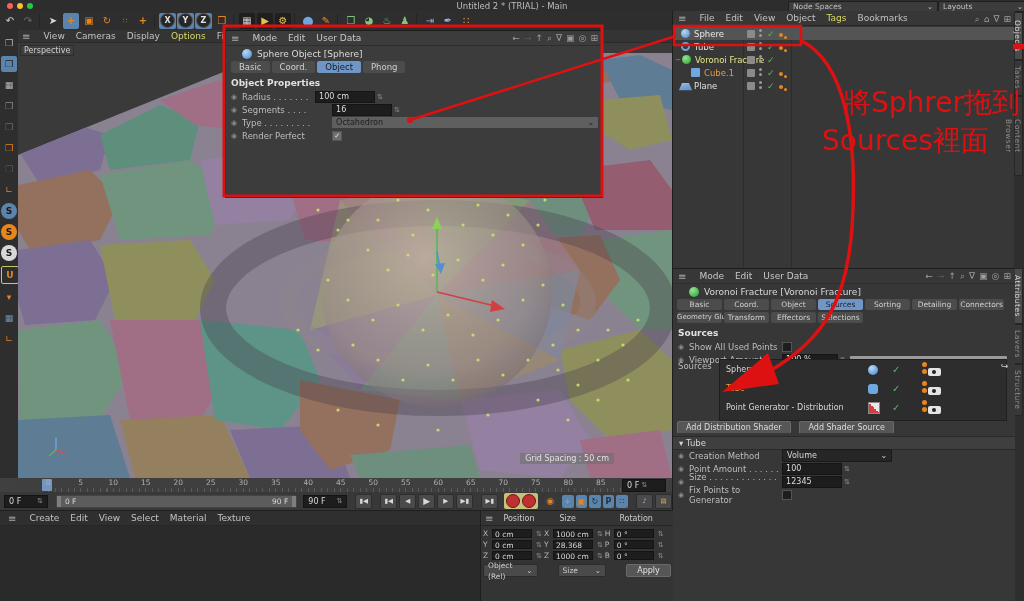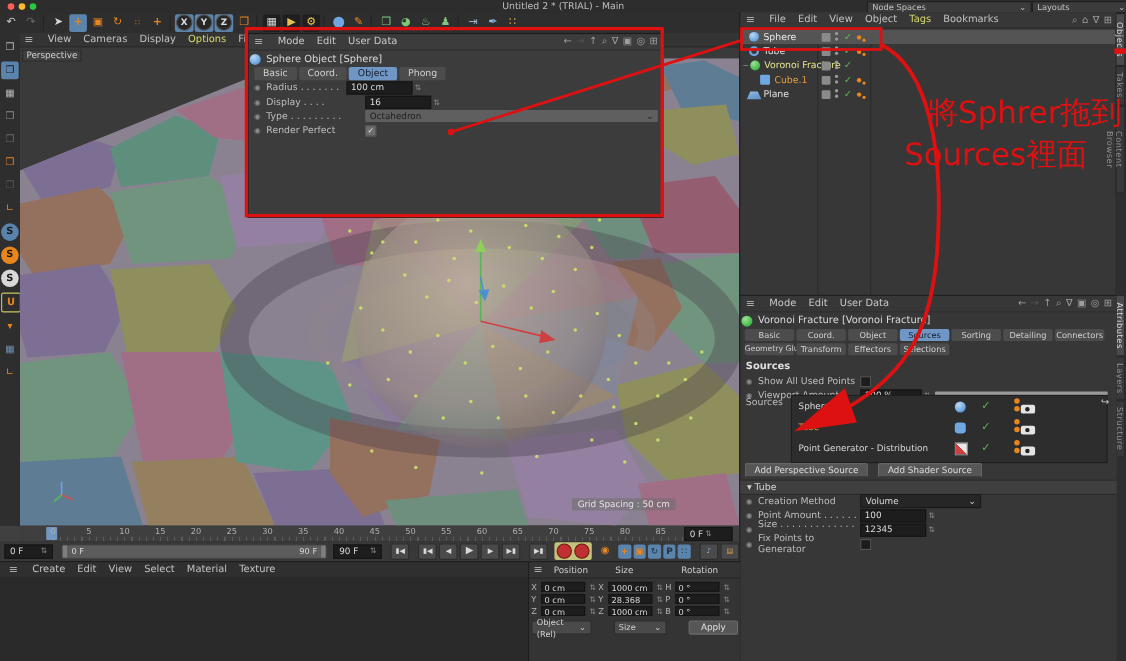--- a/index.html
+++ b/index.html
@@ -41,21 +41,21 @@
           display:flex;gap:11px;align-items:center;padding-left:4px;box-sizing:border-box;}
   #vpmenu .mi:nth-child(5){color:#d8d868;}
   #vpcam{position:absolute;left:2px;top:15px;background:#3f3f3f;border:1px solid #2c2c2c;padding:0 3px;font-size:8px;color:#cfcfcf;}
   #gridlabel{position:absolute;right:58px;bottom:14px;background:rgba(110,110,110,.55);color:#e2e2e2;
              font-size:8px;padding:1px 5px;}
   
   #sdlg{left:225px;top:30px;width:376px;height:166px;background:#3c3c3c;border:1px solid #1c1c1c;z-index:20;}
   .dlgmenu{display:flex;gap:11px;align-items:center;height:14px;padding-left:5px;border-bottom:1px solid #2e2e2e;}
   .hicons{position:absolute;right:4px;top:2px;display:flex;gap:4px;color:#9f9f9f;font-size:9px;}
   .hicons span{cursor:default;}
-  .objtitle{display:flex;gap:5px;align-items:center;height:15px;padding-left:1px;font-size:9px;color:#dadada;}
+  .objtitle{display:flex;gap:5px;align-items:center;height:15px;padding-left:16px;font-size:9px;color:#dadada;}
   .ballicon{width:10px;height:10px;border-radius:50%;background:radial-gradient(circle at 35% 30%,#bcd8f2,#6fa8e0 60%,#3f6fa8);}
   .tabs{display:flex;gap:2px;padding-left:5px;}
   .tab{background:#4c4c4c;color:#d0d0d0;padding:1px 8px;border-radius:2px;font-size:8.5px;white-space:nowrap;}
   .tab.sel{background:#6f96c4;color:#14202e;}
   .sect{font-weight:bold;color:#e0e0e0;font-size:9px;padding:5px 0 2px 5px;}
   .prow{display:flex;align-items:center;height:13px;padding-left:5px;}
   .radio{color:#8a8a8a;font-size:7px;margin-right:5px;}
   .plbl{color:#bdbdbd;font-size:8.5px;}
   .field{background:#1d1d1d;border:1px solid #151515;color:#dcdcdc;height:10px;line-height:10px;
          padding:0 3px;font-size:8px;}
@@ -389,29 +389,30 @@
     <div class="objtitle">
       <span class="ballicon"></span>
       <span>Sphere Object [Sphere]</span>
     </div>
     <div class="tabs">
       <span class="tab">Basic</span>
       <span class="tab">Coord.</span>
       <span class="tab sel">Object</span>
       <span class="tab">Phong</span>
     </div>
+    <div class="sect">Object Properties</div>
     <div class="prow">
       <span class="radio">◉</span>
       <span class="plbl" style="width:73px">Radius . . . . . . .</span>
       <span class="field" style="width:52px">100 cm</span>
       <span class="spin">⇅</span>
     </div>
     <div class="prow">
       <span class="radio">◉</span>
-      <span class="plbl" style="width:90px">Display . . . .</span>
+      <span class="plbl" style="width:90px">Segments . . . .</span>
       <span class="field" style="width:52px">16</span>
       <span class="spin">⇅</span>
     </div>
     <div class="prow">
       <span class="radio">◉</span>
       <span class="plbl" style="width:90px">Type . . . . . . . . .</span>
       <span class="dd" style="width:258px">
         <span>Octahedron</span>
         <span>⌄</span>
       </span>
@@ -587,21 +588,21 @@
         <span class="scheck">✓</span>
         <span class="sdot"></span>
         <span class="sdot2"></span>
         <span class="seye">
             <i></i>
           </span>
       </div>
     </div>
     <span style="position:absolute;left:328px;top:92px;color:#cfcfcf;font-size:9px">↪</span>
     <div style="position:absolute;left:4px;top:152px">
-      <span class="btn">Add Perspective Source</span>
+      <span class="btn">Add Distribution Shader</span>
       <span class="btn" style="margin-left:6px">Add Shader Source</span>
     </div>
     <div class="grphdr" style="position:absolute;left:0;top:167px;width:336px">
       <span>▾</span>
       <span>Tube</span>
     </div>
     <div class="prow" style="position:absolute;left:0;top:180px;width:336px">
       <span class="radio">◉</span>
       <span class="plbl" style="width:93px">Creation Method</span>
       <span class="dd darkdd" style="width:100px">

